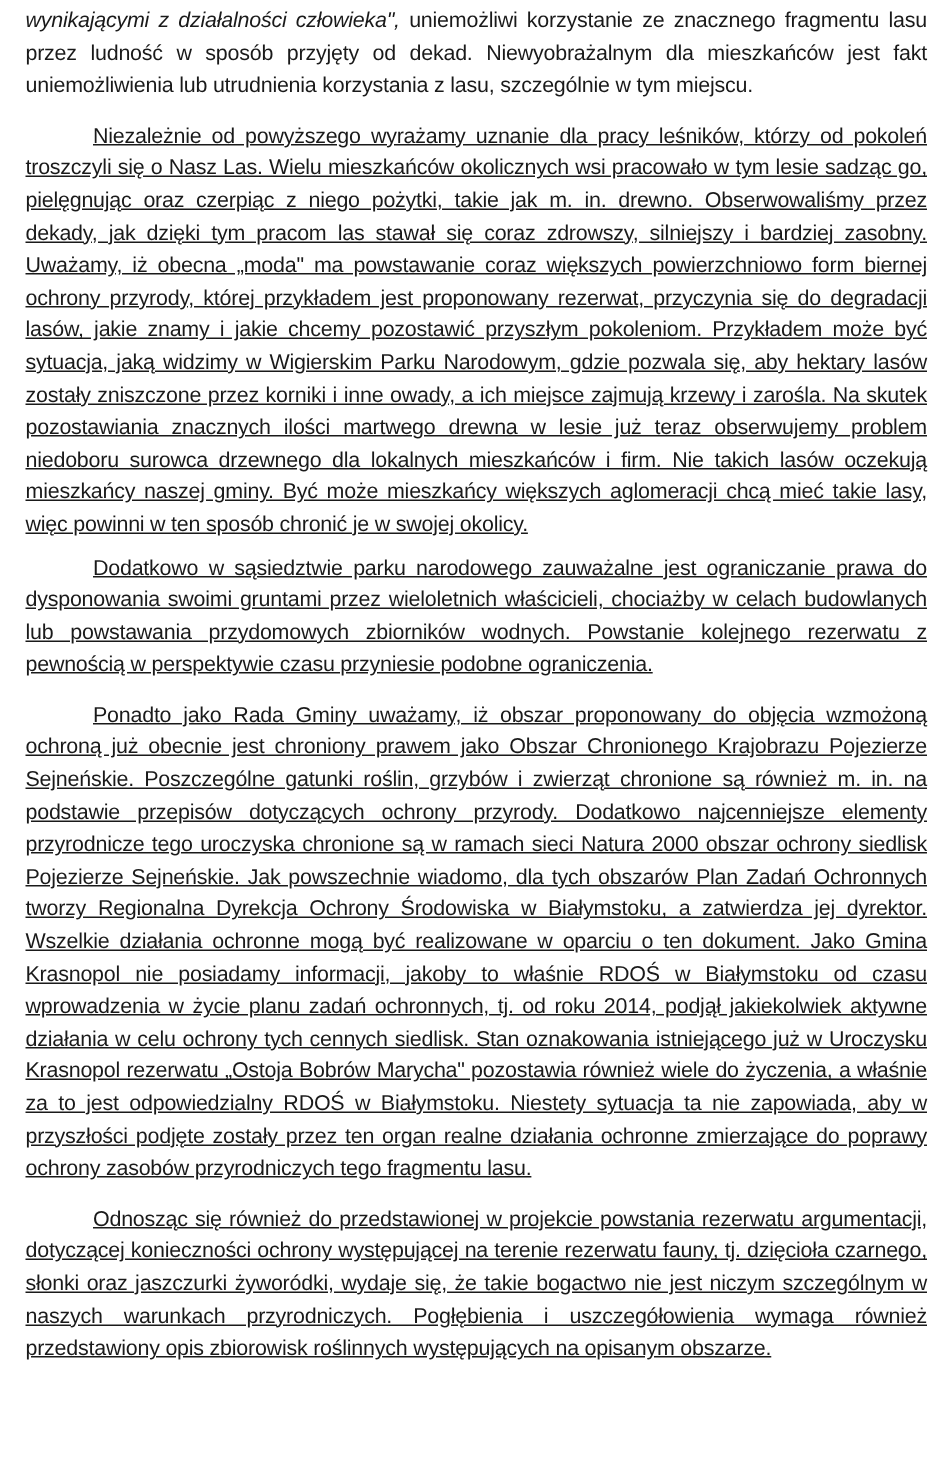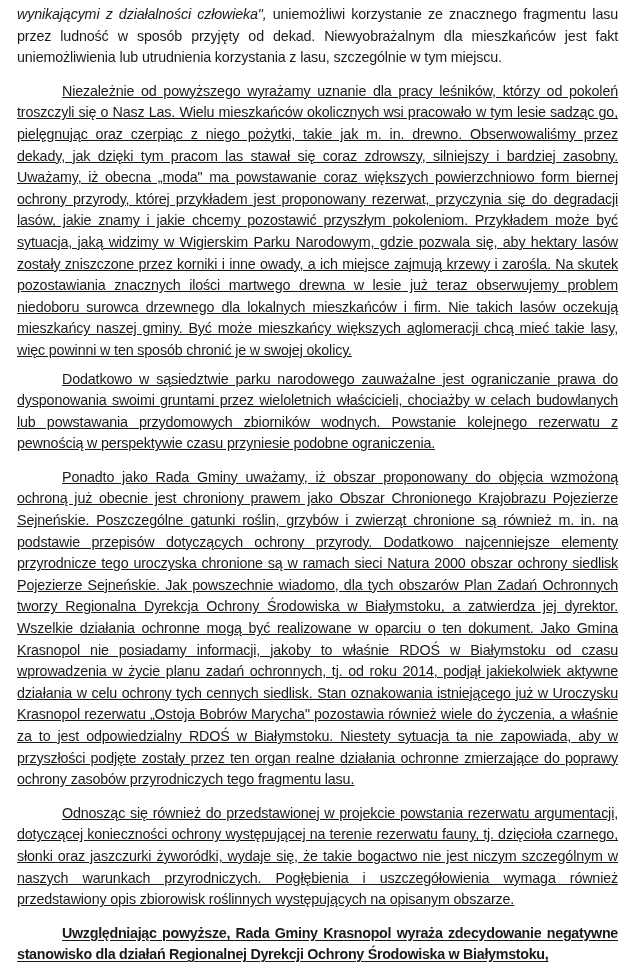--- a/index.html
+++ b/index.html
@@ -17,14 +17,13 @@
 </style>
 </head>
 <body>
 
 <div class="page">
   <p><span class="it">wynikającymi z działalności człowieka",</span><span> uniemożliwi korzystanie ze znacznego fragmentu lasu przez ludność w sposób przyjęty od dekad. Niewyobrażalnym dla mieszkańców jest fakt uniemożliwienia lub utrudnienia korzystania z lasu, szczególnie w tym miejscu.</span></p>
   <p class="ind" style="margin-top:12px">Niezależnie od powyższego wyrażamy uznanie dla pracy leśników, którzy od pokoleń troszczyli się o Nasz Las. Wielu mieszkańców okolicznych wsi pracowało w tym lesie sadząc go, pielęgnując oraz czerpiąc z niego pożytki, takie jak m. in. drewno. Obserwowaliśmy przez dekady, jak dzięki tym pracom las stawał się coraz zdrowszy, silniejszy i bardziej zasobny. Uważamy, iż obecna „moda" ma powstawanie coraz większych powierzchniowo form biernej ochrony przyrody, której przykładem jest proponowany rezerwat, przyczynia się do degradacji lasów, jakie znamy i jakie chcemy pozostawić przyszłym pokoleniom. Przykładem może być sytuacja, jaką widzimy w Wigierskim Parku Narodowym, gdzie pozwala się, aby hektary lasów zostały zniszczone przez korniki i inne owady, a ich miejsce zajmują krzewy i zarośla. Na skutek pozostawiania znacznych ilości martwego drewna w lesie już teraz obserwujemy problem niedoboru surowca drzewnego dla lokalnych mieszkańców i firm. Nie takich lasów oczekują mieszkańcy naszej gminy. Być może mieszkańcy większych aglomeracji chcą mieć takie lasy, więc powinni w ten sposób chronić je w swojej okolicy.</p>
   <p class="ind" style="">Dodatkowo w sąsiedztwie parku narodowego zauważalne jest ograniczanie prawa do dysponowania swoimi gruntami przez wieloletnich właścicieli, chociażby w celach budowlanych lub powstawania przydomowych zbiorników wodnych. Powstanie kolejnego rezerwatu z pewnością w perspektywie czasu przyniesie podobne ograniczenia.</p>
   <p class="ind" style="margin-top:12px">Ponadto jako Rada Gminy uważamy, iż obszar proponowany do objęcia wzmożoną ochroną już obecnie jest chroniony prawem jako Obszar Chronionego Krajobrazu Pojezierze Sejneńskie. Poszczególne gatunki roślin, grzybów i zwierząt chronione są również m. in. na podstawie przepisów dotyczących ochrony przyrody. Dodatkowo najcenniejsze elementy przyrodnicze tego uroczyska chronione są w ramach sieci Natura 2000 obszar ochrony siedlisk Pojezierze Sejneńskie. Jak powszechnie wiadomo, dla tych obszarów Plan Zadań Ochronnych tworzy Regionalna Dyrekcja Ochrony Środowiska w Białymstoku, a zatwierdza jej dyrektor. Wszelkie działania ochronne mogą być realizowane w oparciu o ten dokument. Jako Gmina Krasnopol nie posiadamy informacji, jakoby to właśnie RDOŚ w Białymstoku od czasu wprowadzenia w życie planu zadań ochronnych, tj. od roku 2014, podjął jakiekolwiek aktywne działania w celu ochrony tych cennych siedlisk. Stan oznakowania istniejącego już w Uroczysku Krasnopol rezerwatu „Ostoja Bobrów Marycha" pozostawia również wiele do życzenia, a właśnie za to jest odpowiedzialny RDOŚ w Białymstoku. Niestety sytuacja ta nie zapowiada, aby w przyszłości podjęte zostały przez ten organ realne działania ochronne zmierzające do poprawy ochrony zasobów przyrodniczych tego fragmentu lasu.</p>
   <p class="ind" style="margin-top:12px">Odnosząc się również do przedstawionej w projekcie powstania rezerwatu argumentacji, dotyczącej konieczności ochrony występującej na terenie rezerwatu fauny, tj. dzięcioła czarnego, słonki oraz jaszczurki żyworódki,  wydaje się, że takie bogactwo nie jest niczym szczególnym w naszych warunkach przyrodniczych. Pogłębienia i uszczegółowienia wymaga również przedstawiony opis zbiorowisk roślinnych występujących na opisanym obszarze.</p>
-  <p class="ind bold-u" style="margin-top:12px">Uwzględniając powyższe, Rada Gminy Krasnopol wyraża zdecydowanie negatywne stanowisko dla działań Regionalnej Dyrekcji Ochrony Środowiska w Białymstoku,</p>
 </div>
 
 </body></html>

